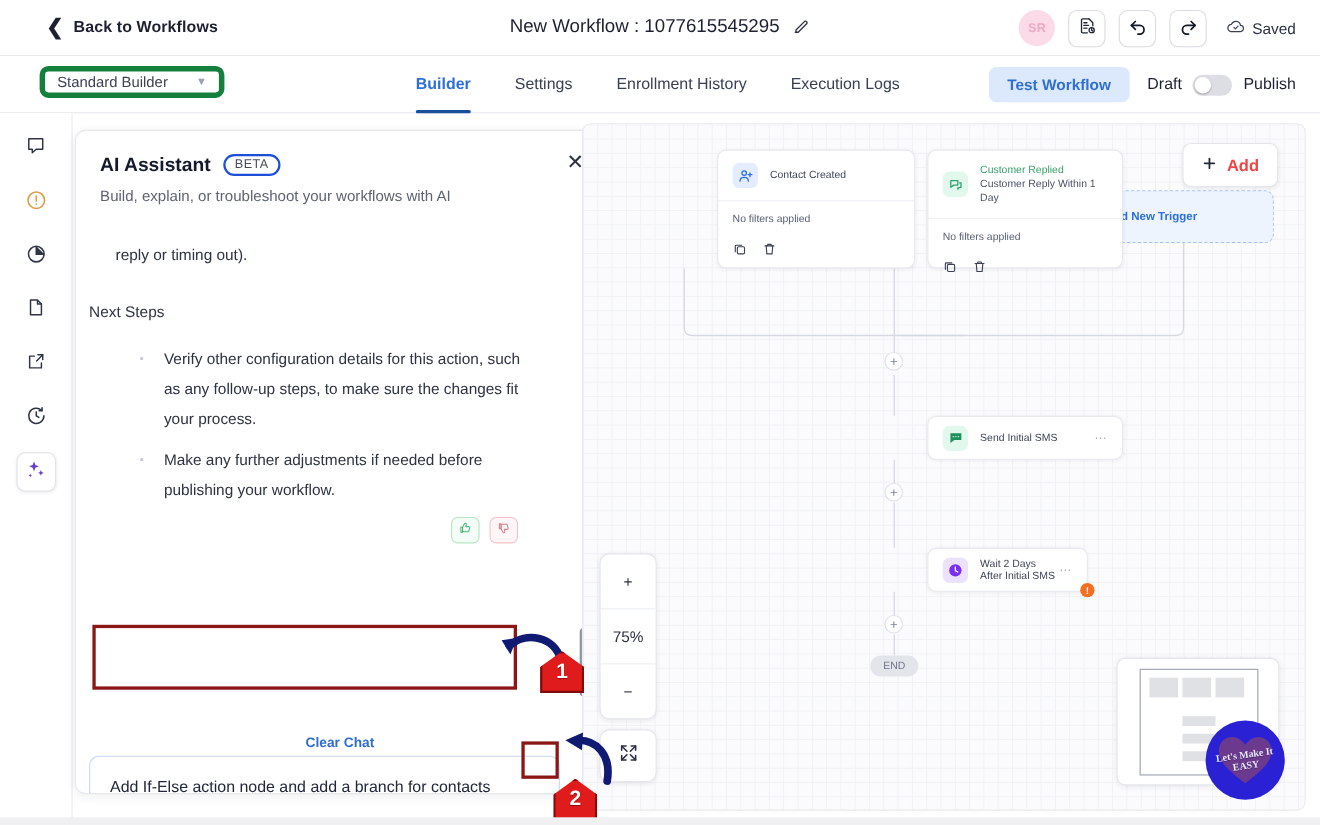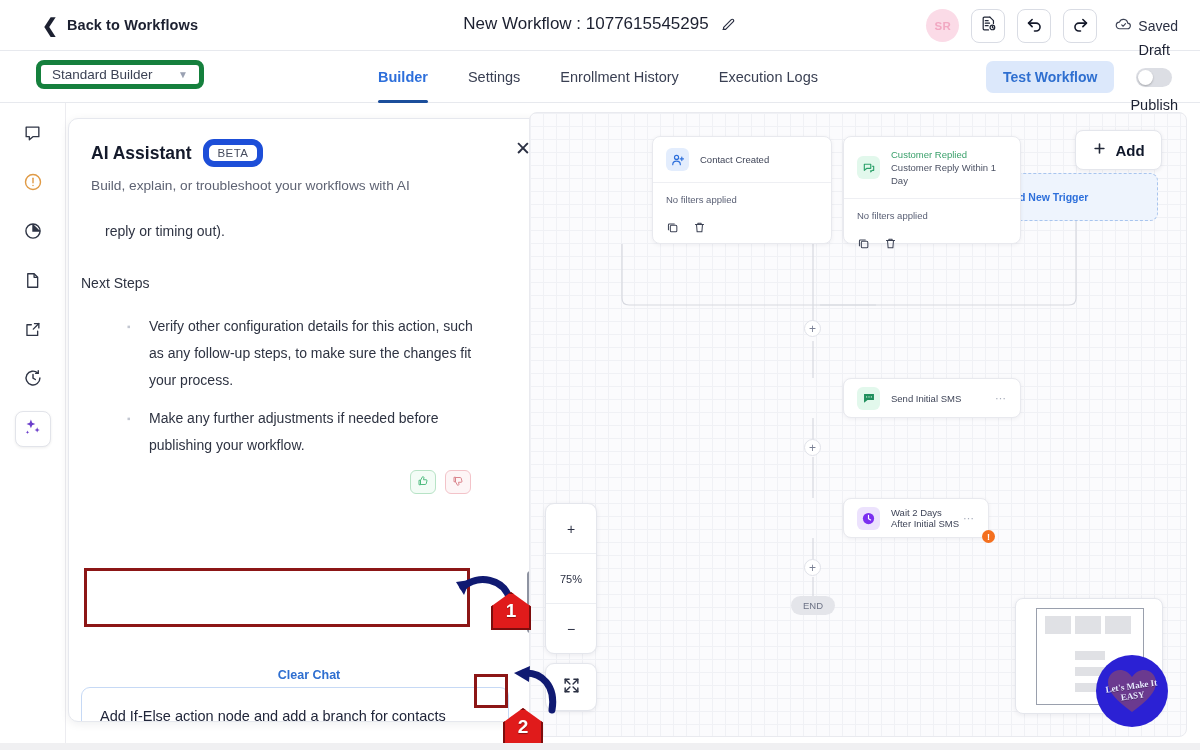--- a/index.html
+++ b/index.html
@@ -78,21 +78,21 @@
     height: 3px; background: #1b4e9b; border-radius: 2px;
   }
   .right-tools {
     position: absolute; right: 22px; top: 0; height: 52px;
     display: flex; align-items: center; gap: 16px;
   }
   .test-wf {
     background: #dce8fb; color: #2f6fd0; font-size: 14px; font-weight: 700;
     padding: 8px 17px; border-radius: 7px; cursor: pointer;
   }
-  .pubwrap { display: flex; align-items: center; gap: 10px; flex-direction: column; }
+  .pubwrap { display: flex; align-items: center; gap: 10px; }
   .pub-label { font-size: 14.5px; color: #1d2233; }
   .toggle {
     width: 36px; height: 19px; border-radius: 10px; background: #dcdee4;
     position: relative; cursor: pointer;
   }
   .toggle:after {
     content: ""; position: absolute; width: 15px; height: 15px; border-radius: 50%;
     background: #fff; top: 2px; left: 2px; box-shadow: 0 1px 2px rgba(0,0,0,.25);
   }
 
@@ -112,21 +112,21 @@
   .ai-panel {
     position: absolute; left: 68px; top: 118px; width: 482px; height: 604px;
     background: #fff; border: 1px solid #e6e8ee; border-radius: 10px;
     box-shadow: 0 2px 10px rgba(20,25,45,.07);
     overflow: hidden;
   }
   .ai-head { padding: 20px 22px 0 22px; }
   .ai-title-row { display: flex; align-items: center; gap: 11px; }
   .ai-title { font-size: 17.5px; font-weight: 700; color: #141a2b; }
   .beta {
-    border: 6px solid #1d4ed8; border-radius: 11px; padding: 2px 9px;
+    border: 2px solid #1d4ed8; border-radius: 11px; padding: 2px 9px;
     font-size: 11.5px; color: #474d5f; letter-spacing: .4px;
   }
   .ai-close {
     position: absolute; right: 18px; top: 20px; font-size: 19px; color: #2b3043;
     cursor: pointer; line-height: 1; font-weight: 300;
   }
   .ai-sub { font-size: 13.7px; color: #5e6373; margin-top: 11px; }
 
   .chat-scroll {
     position: absolute; left: 0; top: 88px; width: 452px; height: 430px;
@@ -211,21 +211,21 @@
   .warn-dot {
     position: absolute; right: -7px; bottom: -6px; width: 13px; height: 13px;
     background: #f4701f; border-radius: 50%; color: #fff; font-size: 9px;
     display: flex; align-items: center; justify-content: center; font-weight: 700;
   }
 
   .add-btn-canvas {
     position: absolute; background: #fff; border: 1px solid #e4e6ec; border-radius: 8px;
     box-shadow: 0 1px 4px rgba(20,25,45,.08);
     display: flex; align-items: center; justify-content: center; gap: 8px;
-    cursor: pointer; font-size: 15px; font-weight: 700; color: #0f172a;
+    cursor: pointer; font-size: 15px; font-weight: 700; color: #ef4444;
   }
   .add-trigger-box {
     position: absolute; border: 1px dashed #a9c5ee; background: #eef4fd;
     border-radius: 8px; display: flex; align-items: center; padding-left: 14px; gap: 13px;
     cursor: pointer;
   }
   .att-plus {
     width: 22px; height: 22px; background: #fff; border-radius: 5px;
     display: flex; align-items: center; justify-content: center; color:#2d6fdb; font-size: 14px;
   }
@@ -246,21 +246,21 @@
     position: absolute; left: 545px; top: 503px; width: 52px; height: 151px;
     background: #fff; border: 1px solid #e4e6ec; border-radius: 9px;
     box-shadow: 0 1px 5px rgba(20,25,45,.08);
     display: flex; flex-direction: column;
   }
   .zc-cell {
     flex: 1; display: flex; align-items: center; justify-content: center;
     font-size: 14px; color: #2b3043; cursor: pointer;
   }
   .zc-cell + .zc-cell { border-top: 1px solid #eceef2; }
-  .zc-pct { font-size: 11px; }
+  .zc-pct { font-size: 14px; }
   .fit-btn {
     position: absolute; left: 545px; top: 663px; width: 52px; height: 48px;
     background: #fff; border: 1px solid #e4e6ec; border-radius: 9px;
     box-shadow: 0 1px 5px rgba(20,25,45,.08);
     display: flex; align-items: center; justify-content: center; cursor: pointer;
   }
 
   .minimap {
     position: absolute; left: 1014px; top: 597px; width: 148px; height: 116px;
     background: #fff; border: 1px solid #e4e6ec; border-radius: 8px;

